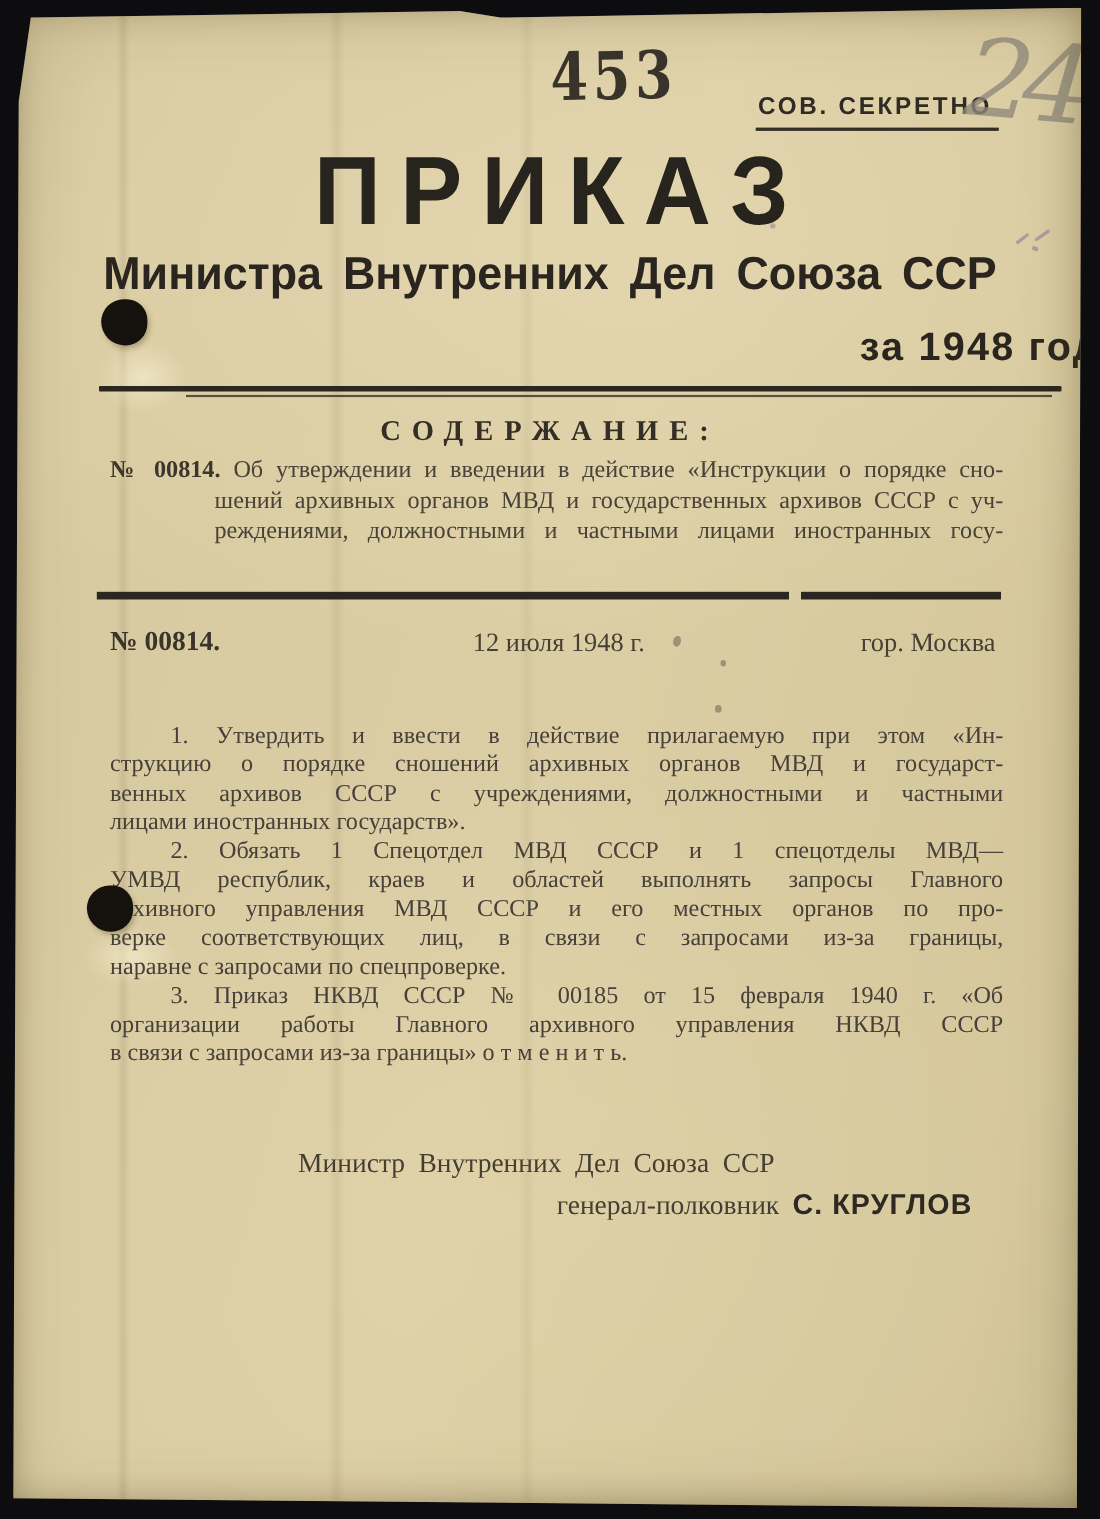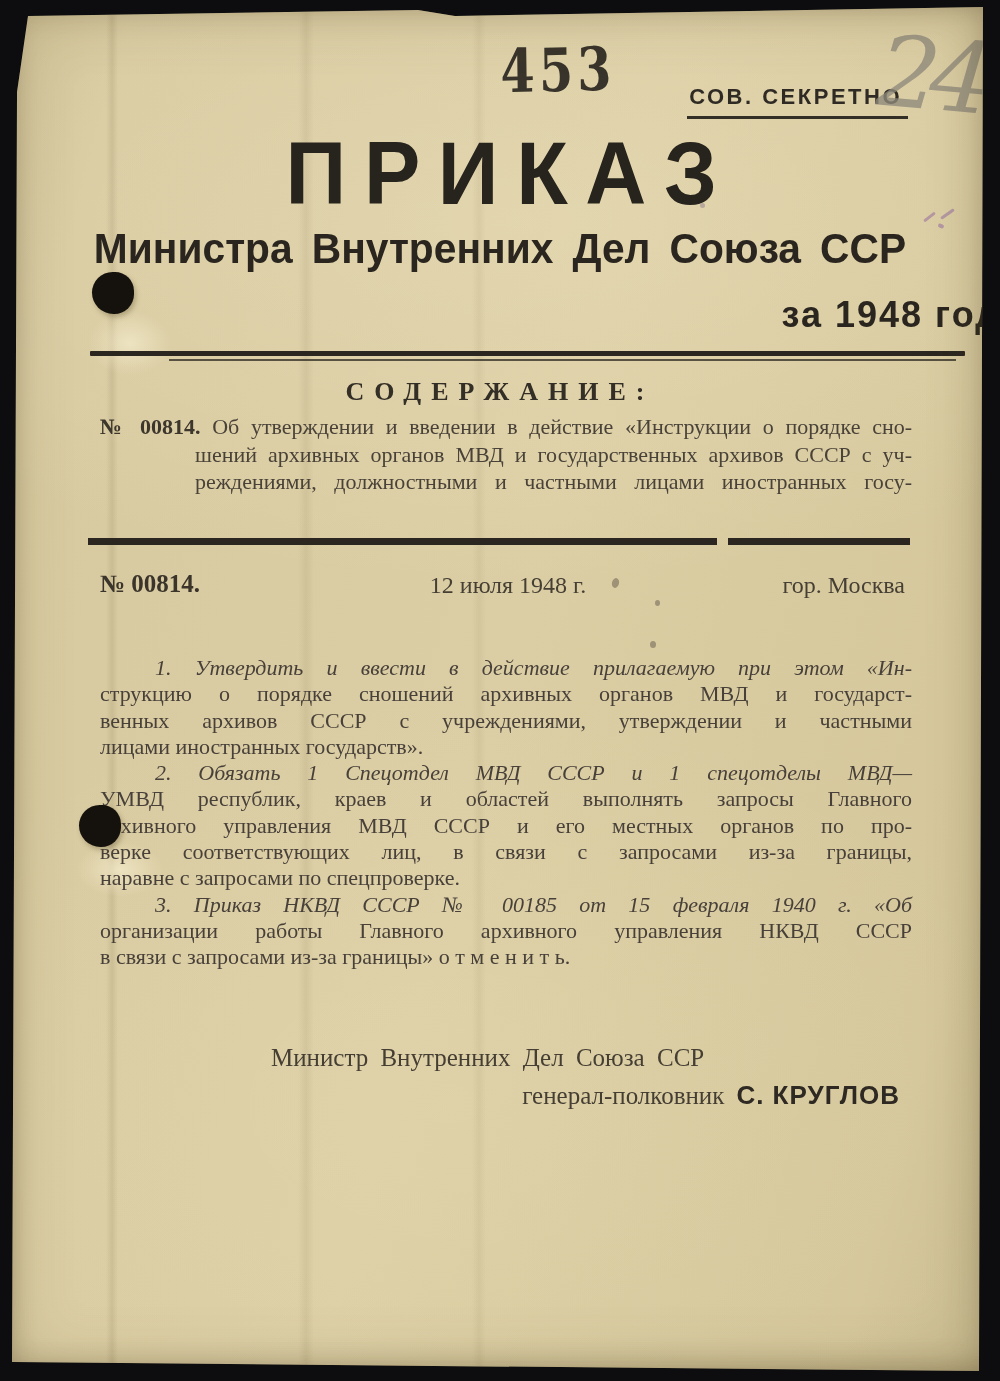--- a/index.html
+++ b/index.html
@@ -65,25 +65,25 @@
   .order-number { position:absolute; top:570px; left:100px; z-index:2;
     font-weight:700; font-size:25px; color:#3a342b; }
   .order-date  { position:absolute; top:572px; left:0; right:0; text-align:center; z-index:2;
     font-size:24px; color:#453f34; transform:translateX(8px); }
   .order-place { position:absolute; top:572px; right:95px; z-index:2;
     font-size:24px; color:#453f34; }
 
   .body { position:absolute; top:655px; left:100px; width:812px; z-index:2;
     font-size:22px; line-height:26.3px; color:#48413六; color:#48413a; }
   .bl { min-height:26.3px; }
-  .bl.ind { text-indent:55px;font-style:italic; }
+  .bl.ind { text-indent:55px; }
 
   .sig1 { position:absolute; top:1044px; left:271px; z-index:2;
     font-size:25px; word-spacing:6px; color:#453e33; }
-  .sig2 { position:absolute; top:1080px; right:100px; z-index:2;
+  .sig2 { position:absolute; top:1080px; right:116px; z-index:2;
     font-size:25px; color:#453e33; white-space:nowrap; }
   .sig2 .name { font-family:"Liberation Sans", sans-serif; font-weight:700; font-size:26px;
     letter-spacing:1px; color:#2e2922; margin-left:12px; }
 
   .hole { position:absolute; width:42px; height:42px; z-index:6;
     background:#15120d; border-radius:52% 48% 50% 54%;
     box-shadow: 2px 3px 5px rgba(95,80,45,.35); }
   .hole-1 { left:92px; top:272px; }
   .hole-2 { left:79px; top:805px; }
   .smudge { position:absolute; z-index:1; pointer-events:none; border-radius:50%;
@@ -135,21 +135,21 @@
     <div class="rule-b"></div>
 
     <div class="order-number">№ 00814.</div>
     <div class="order-date">12 июля 1948 г.</div>
     <div class="order-place">гор. Москва</div>
 
     <div class="body">
       <div class="para">
         <div class="bl jl ind">1. Утвердить и ввести в действие прилагаемую при этом «Ин-</div>
         <div class="bl jl">струкцию о порядке сношений архивных органов МВД и государст-</div>
-        <div class="bl jl">венных архивов СССР с учреждениями, утверждении и частными</div>
+        <div class="bl jl">венных архивов СССР с учреждениями, должностными и частными</div>
         <div class="bl">лицами иностранных государств».</div>
       </div>
       <div class="para">
         <div class="bl jl ind">2. Обязать 1 Спецотдел МВД СССР и 1 спецотделы МВД—</div>
         <div class="bl jl">УМВД республик, краев и областей выполнять запросы Главного</div>
         <div class="bl jl">архивного управления МВД СССР и его местных органов по про-</div>
         <div class="bl jl">верке соответствующих лиц, в связи с запросами из-за границы,</div>
         <div class="bl">наравне с запросами по спецпроверке.</div>
       </div>
       <div class="para">

